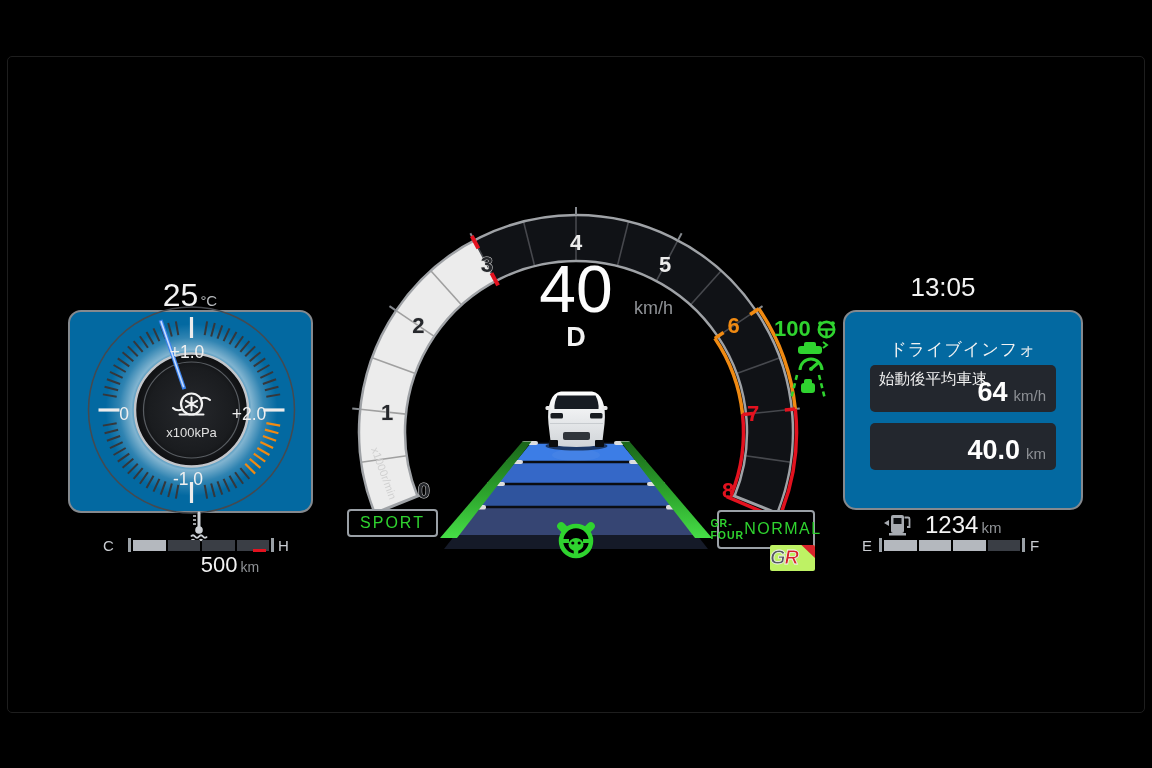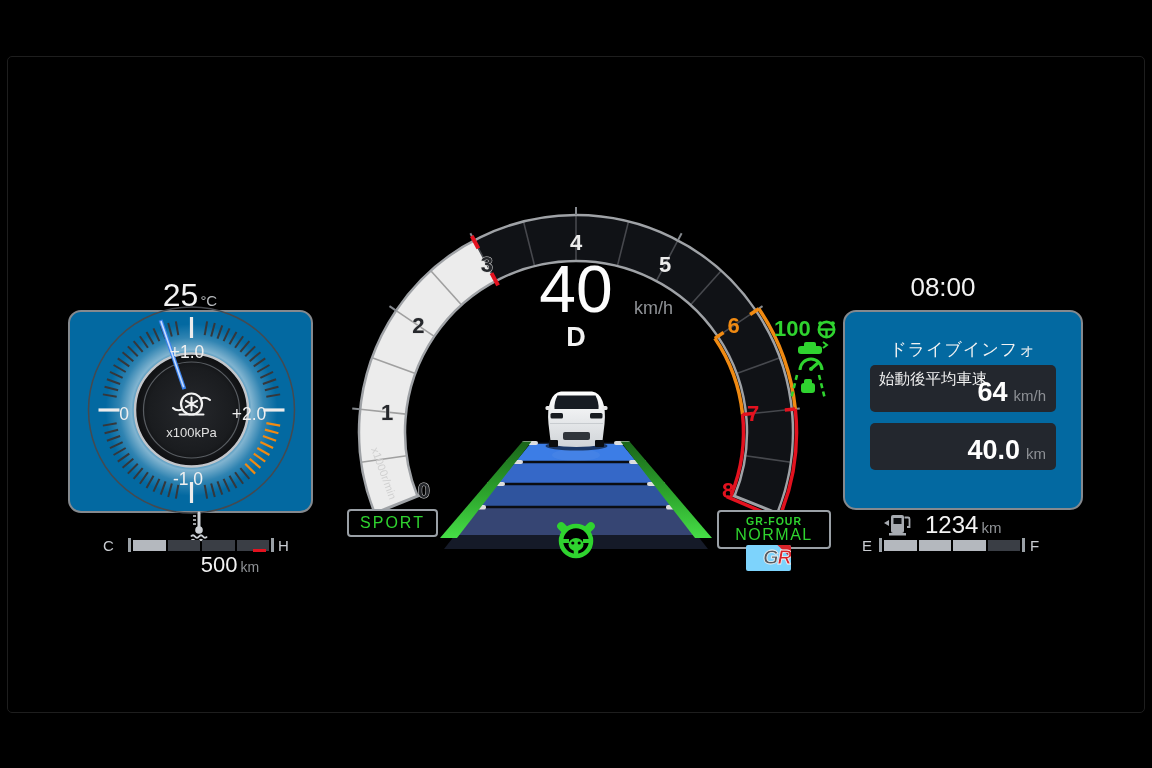--- a/index.html
+++ b/index.html
@@ -25,26 +25,26 @@
   #speed-num{left:501px;top:256px;width:150px;text-align:center;font-size:66px;line-height:1;color:#fcfcfc;}
   #speed-unit{left:634px;top:298px;font-size:18px;color:#8f9296;}
   #gear{left:546px;top:322px;width:60px;text-align:center;font-size:27px;font-weight:700;}
   #set-speed{left:774px;top:316px;display:flex;align-items:center;gap:4px;}
   #set-speed .v{font-size:22px;font-weight:600;color:#2fd32f;}
   .assist-icon{position:absolute;z-index:3;}
   #assist-cruise{left:793px;top:341px;} #assist-lane{left:789px;top:374px;}
   #sport-badge{left:347px;top:509px;width:91px;height:28px;border:2.5px solid #9aa0a6;border-radius:4px;
      background:#000;display:flex;align-items:center;justify-content:center;z-index:4;box-sizing:border-box;}
   #sport-badge span{color:#2fd32f;font-size:16px;letter-spacing:2px;font-weight:500;}
-  #awd-badge{left:717px;top:510px;width:114px;height:39px;border:2.5px solid #9aa0a6;border-radius:4px;
-     background:#000;display:flex;flex-direction:column;align-items:center;justify-content:center;z-index:4;box-sizing:border-box;line-height:1.05;}
+  #awd-badge{left:717px;top:510px;width:98px;height:39px;border:2.5px solid #9aa0a6;border-radius:4px;
+     background:#000;display:flex;flex-direction:row;align-items:center;justify-content:center;z-index:4;box-sizing:border-box;line-height:1.05;}
   #awd-badge .sys{color:#2fd32f;font-size:10.5px;letter-spacing:1px;font-weight:600;}
   #awd-badge .mode{color:#2fd32f;font-size:16px;letter-spacing:1.5px;font-weight:500;}
-  #gr-logo{left:746px;top:545px;width:45px;height:26px;background:#7dd3fc;border-radius:2px;z-index:4;
-     overflow:hidden;text-align:right;}
+  #gr-logo{left:770px;top:545px;width:45px;height:26px;background:#bef264;border-radius:2px;z-index:4;
+     overflow:hidden;text-align:left;}
   #gr-logo .slash{position:absolute;right:0;top:0;width:17px;height:13px;background:#d8232a;
      clip-path:polygon(100% 0,20% 0,100% 100%);}
   #gr-logo .letters{position:relative;font-style:italic;font-weight:800;font-size:20px;line-height:25px;letter-spacing:-1px;}
   #gr-logo .g{color:#565b61;-webkit-text-stroke:0.8px #f2f2f2;}
   #gr-logo .r{color:#d8232a;-webkit-text-stroke:0.8px #f2f2f2;}
   .gauge-label{position:absolute;z-index:3;font-size:15px;color:#c9ccd1;}
   #coolant-c{left:103px;top:537px;} #coolant-h{left:278px;top:537px;}
   #fuel-e{left:862px;top:537px;} #fuel-f{left:1030px;top:537px;}
   .bar{position:absolute;display:flex;align-items:stretch;gap:2px;height:14px;z-index:3;}
   #coolant-bar{left:128px;top:538px;width:146px;}
@@ -304,21 +304,21 @@
   </g>
 
   <text transform="translate(371,449) rotate(70)" font-size="11" fill="#d0d0d0" font-family="Liberation Sans, DejaVu Sans, sans-serif">x1000r/min</text>
 </svg>
 
 <div class="txt val-row" id="ambient">
   <span class="v">25</span>
   <span class="u">°C</span>
 </div>
 
-<div class="txt" id="clock">08:00</div>
+<div class="txt" id="clock">13:05</div>
 
 <div class="txt" id="speed-num">40</div>
 <div class="txt" id="speed-unit">km/h</div>
 <div class="txt" id="gear">D</div>
 
 <div class="txt" id="set-speed">
   <span class="v">100</span>
   <svg width="23" height="23" viewBox="0 0 24 24">
     <circle cx="12" cy="12" r="8" fill="none" stroke="#2fd32f" stroke-width="2.8"></circle>
     <line x1="4" y1="12" x2="20" y2="12" stroke="#2fd32f" stroke-width="2.5"></line>

